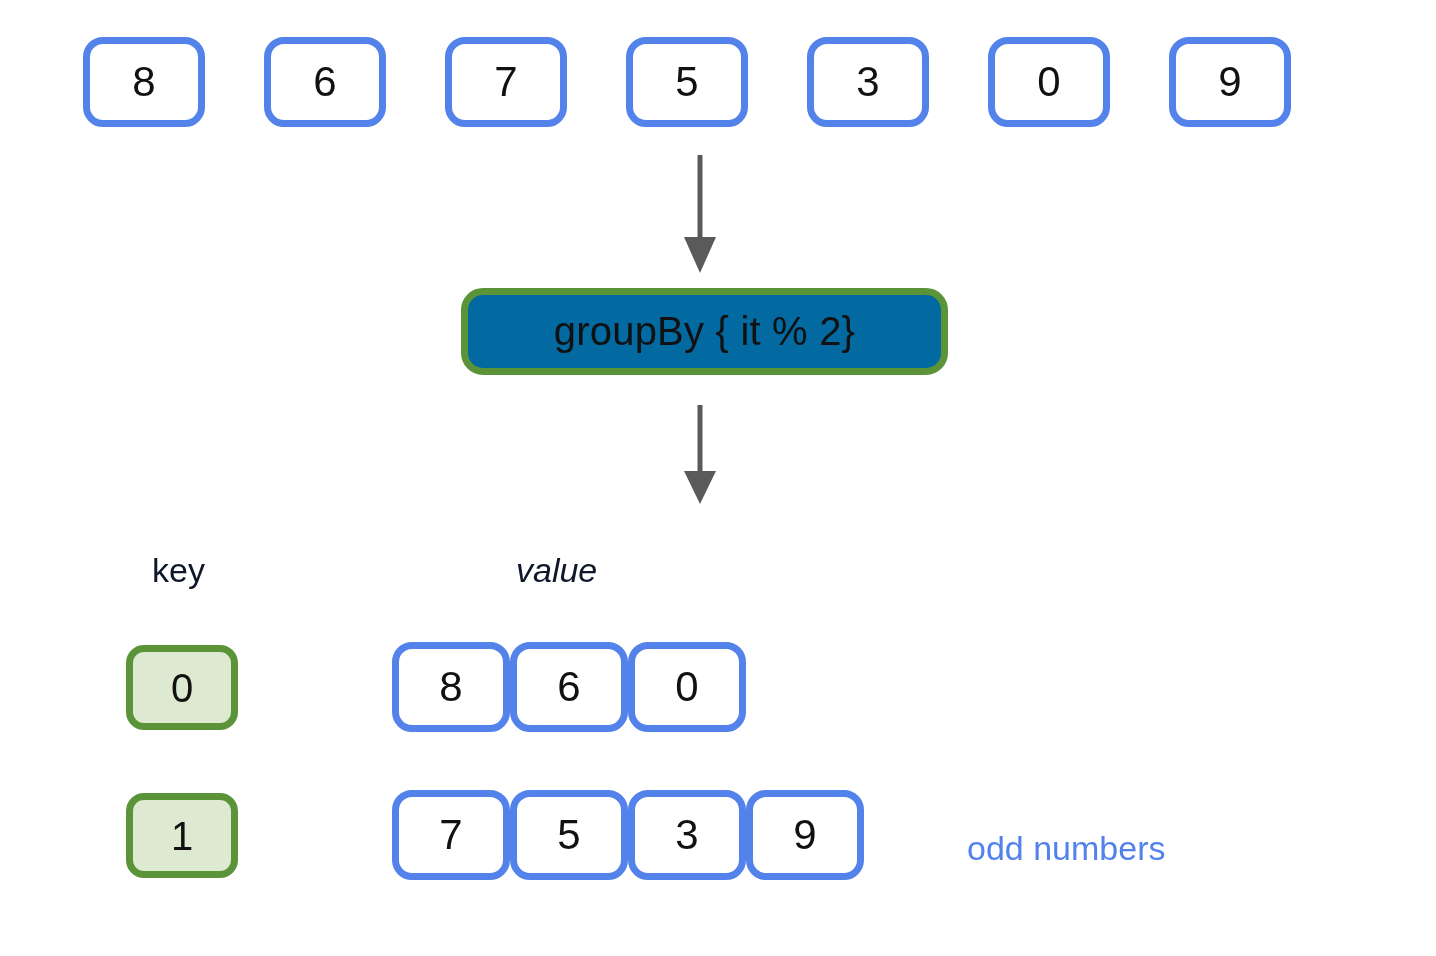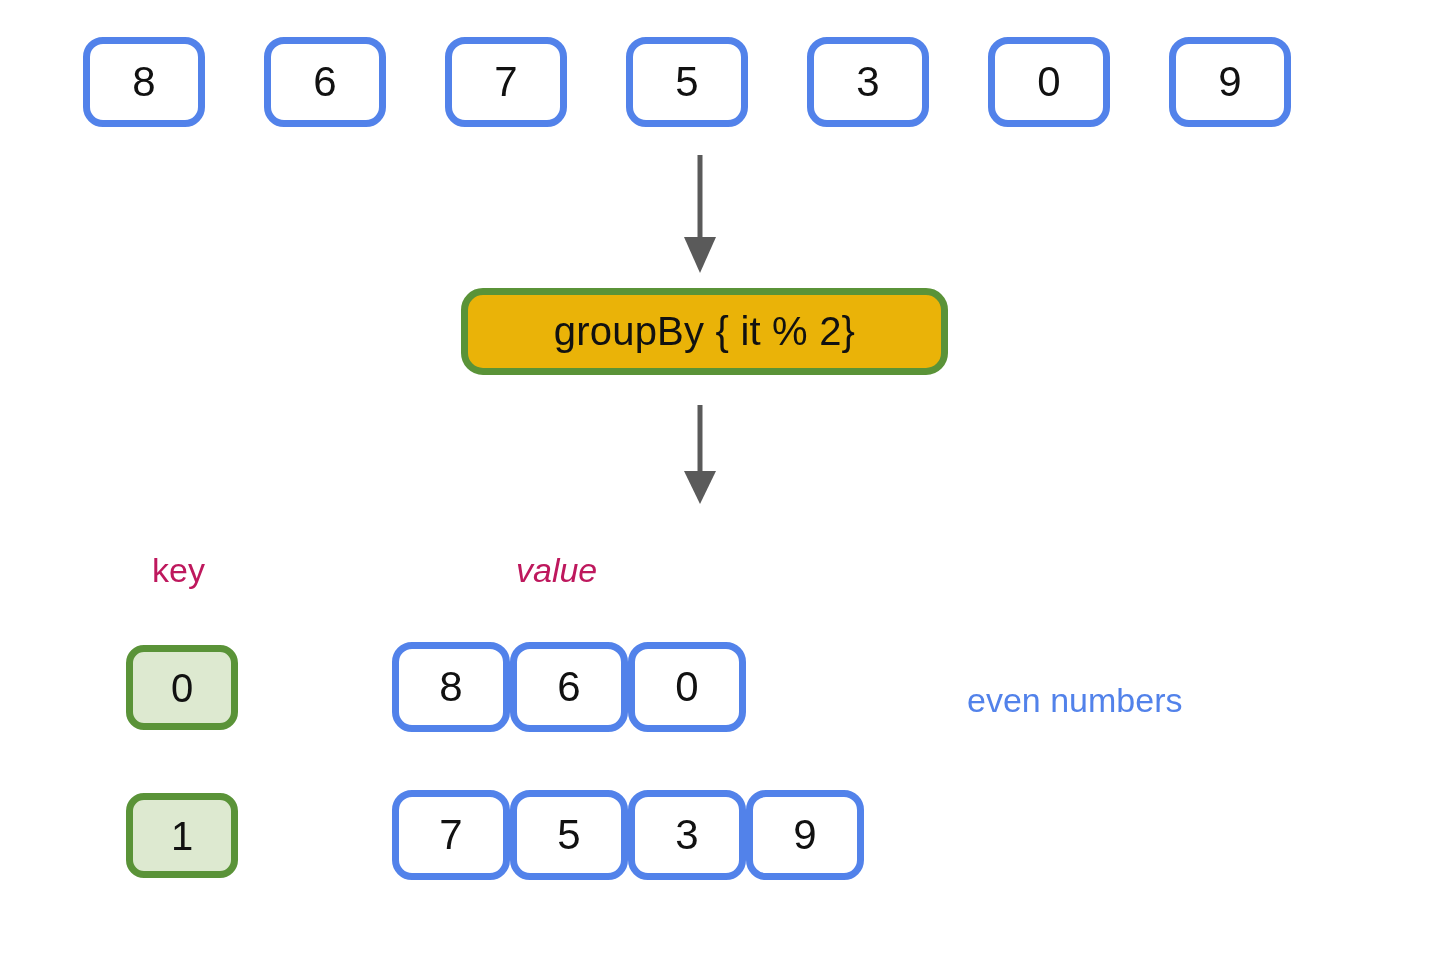--- a/index.html
+++ b/index.html
@@ -43,21 +43,21 @@
     border-radius: 18px;
     background: #dde9d0;
     color: #111111;
     font-size: 40px;
     line-height: 1;
   }
   .op-box {
     position: absolute;
     box-sizing: border-box;
     border: 7px solid #5a9338;
-    background: #eab308;
+    background: #0369a1;
     border-radius: 22px;
     display: flex;
     align-items: center;
     justify-content: center;
     color: #111111;
     font-size: 40px;
     letter-spacing: 0.2px;
   }
 
   
@@ -88,21 +88,21 @@
     position: relative;
     left: auto; top: auto;
     width: 118px;
     height: 90px;
     flex: 0 0 auto;
   }
 
   
   .label-blue {
     position: absolute;
-    color: #be185d;
+    color: #0f172a;
     font-size: 34px;
     line-height: 1;
     white-space: nowrap;
   }
   .annot {
     position: absolute;
     color: #5282ea;
     font-size: 34px;
     line-height: 1;
     white-space: nowrap;
@@ -147,25 +147,25 @@
   <div class="label-blue" style="left:516px; top:553px;font-style:italic;">value</div>
 
   <div class="box box-green-key" style="left:126px; top:645px; width:112px; height:85px;">0</div>
 
   <div class="value-row" style="left:392px; top:642px;">
     <div class="box box-blue">8</div>
     <div class="box box-blue">6</div>
     <div class="box box-blue">0</div>
   </div>
 
-  <div class="annot" style="left:967px; top:683px;">even numbers</div>
 
   <div class="box box-green-key" style="left:126px; top:793px; width:112px; height:85px;">1</div>
 
   <div class="value-row" style="left:392px; top:790px;">
     <div class="box box-blue">7</div>
     <div class="box box-blue">5</div>
     <div class="box box-blue">3</div>
     <div class="box box-blue">9</div>
   </div>
 
+  <div class="annot" style="left:967px; top:831px;">odd numbers</div>
 
 </div>
 
 </body></html>

